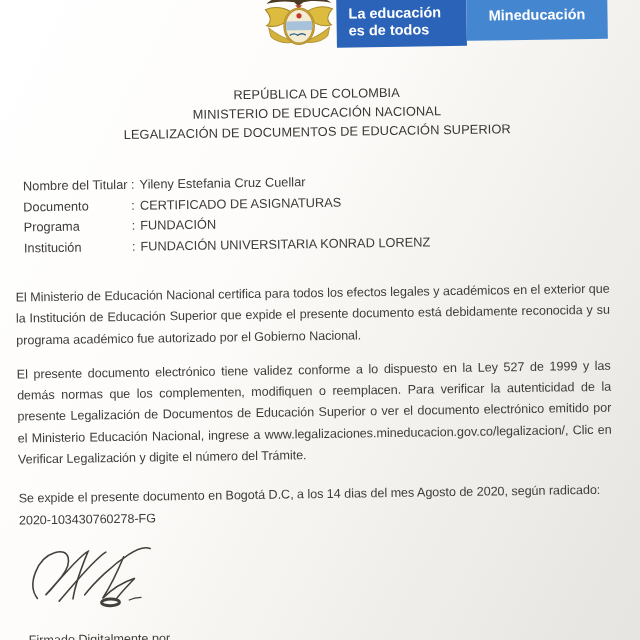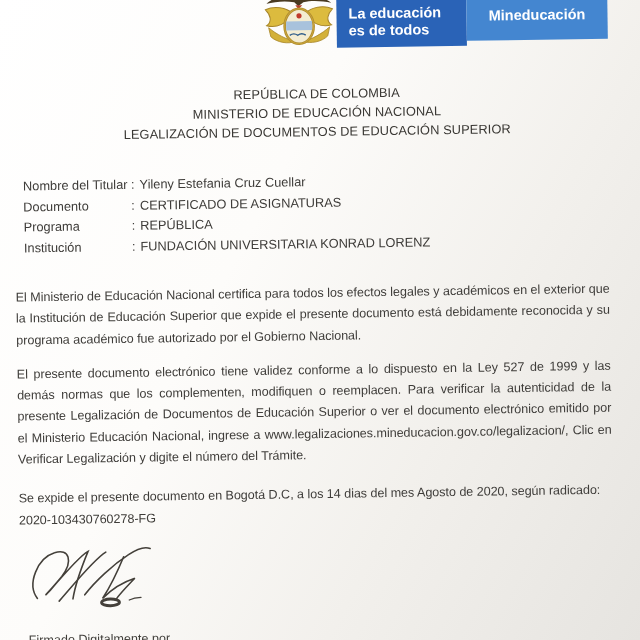--- a/index.html
+++ b/index.html
@@ -171,21 +171,21 @@
         <span class="field-value">Yileny Estefania Cruz Cuellar</span>
     </div>
     <div class="field-row">
       <span class="field-label">Documento</span>
         <span class="field-sep">:</span>
         <span class="field-value">CERTIFICADO DE ASIGNATURAS</span>
     </div>
     <div class="field-row">
       <span class="field-label">Programa</span>
         <span class="field-sep">:</span>
-        <span class="field-value">REPÚBLICA</span>
+        <span class="field-value">FUNDACIÓN</span>
     </div>
     <div class="field-row">
       <span class="field-label">Institución</span>
         <span class="field-sep">:</span>
         <span class="field-value">FUNDACIÓN UNIVERSITARIA KONRAD LORENZ</span>
     </div>
   </div>
 
   <div class="paras">
     <p class="para">El Ministerio de Educación Nacional certifica para todos los efectos legales y académicos en el exterior que la Institución de Educación Superior que expide el presente documento está debidamente reconocida y su programa académico fue autorizado por el Gobierno Nacional.</p>

